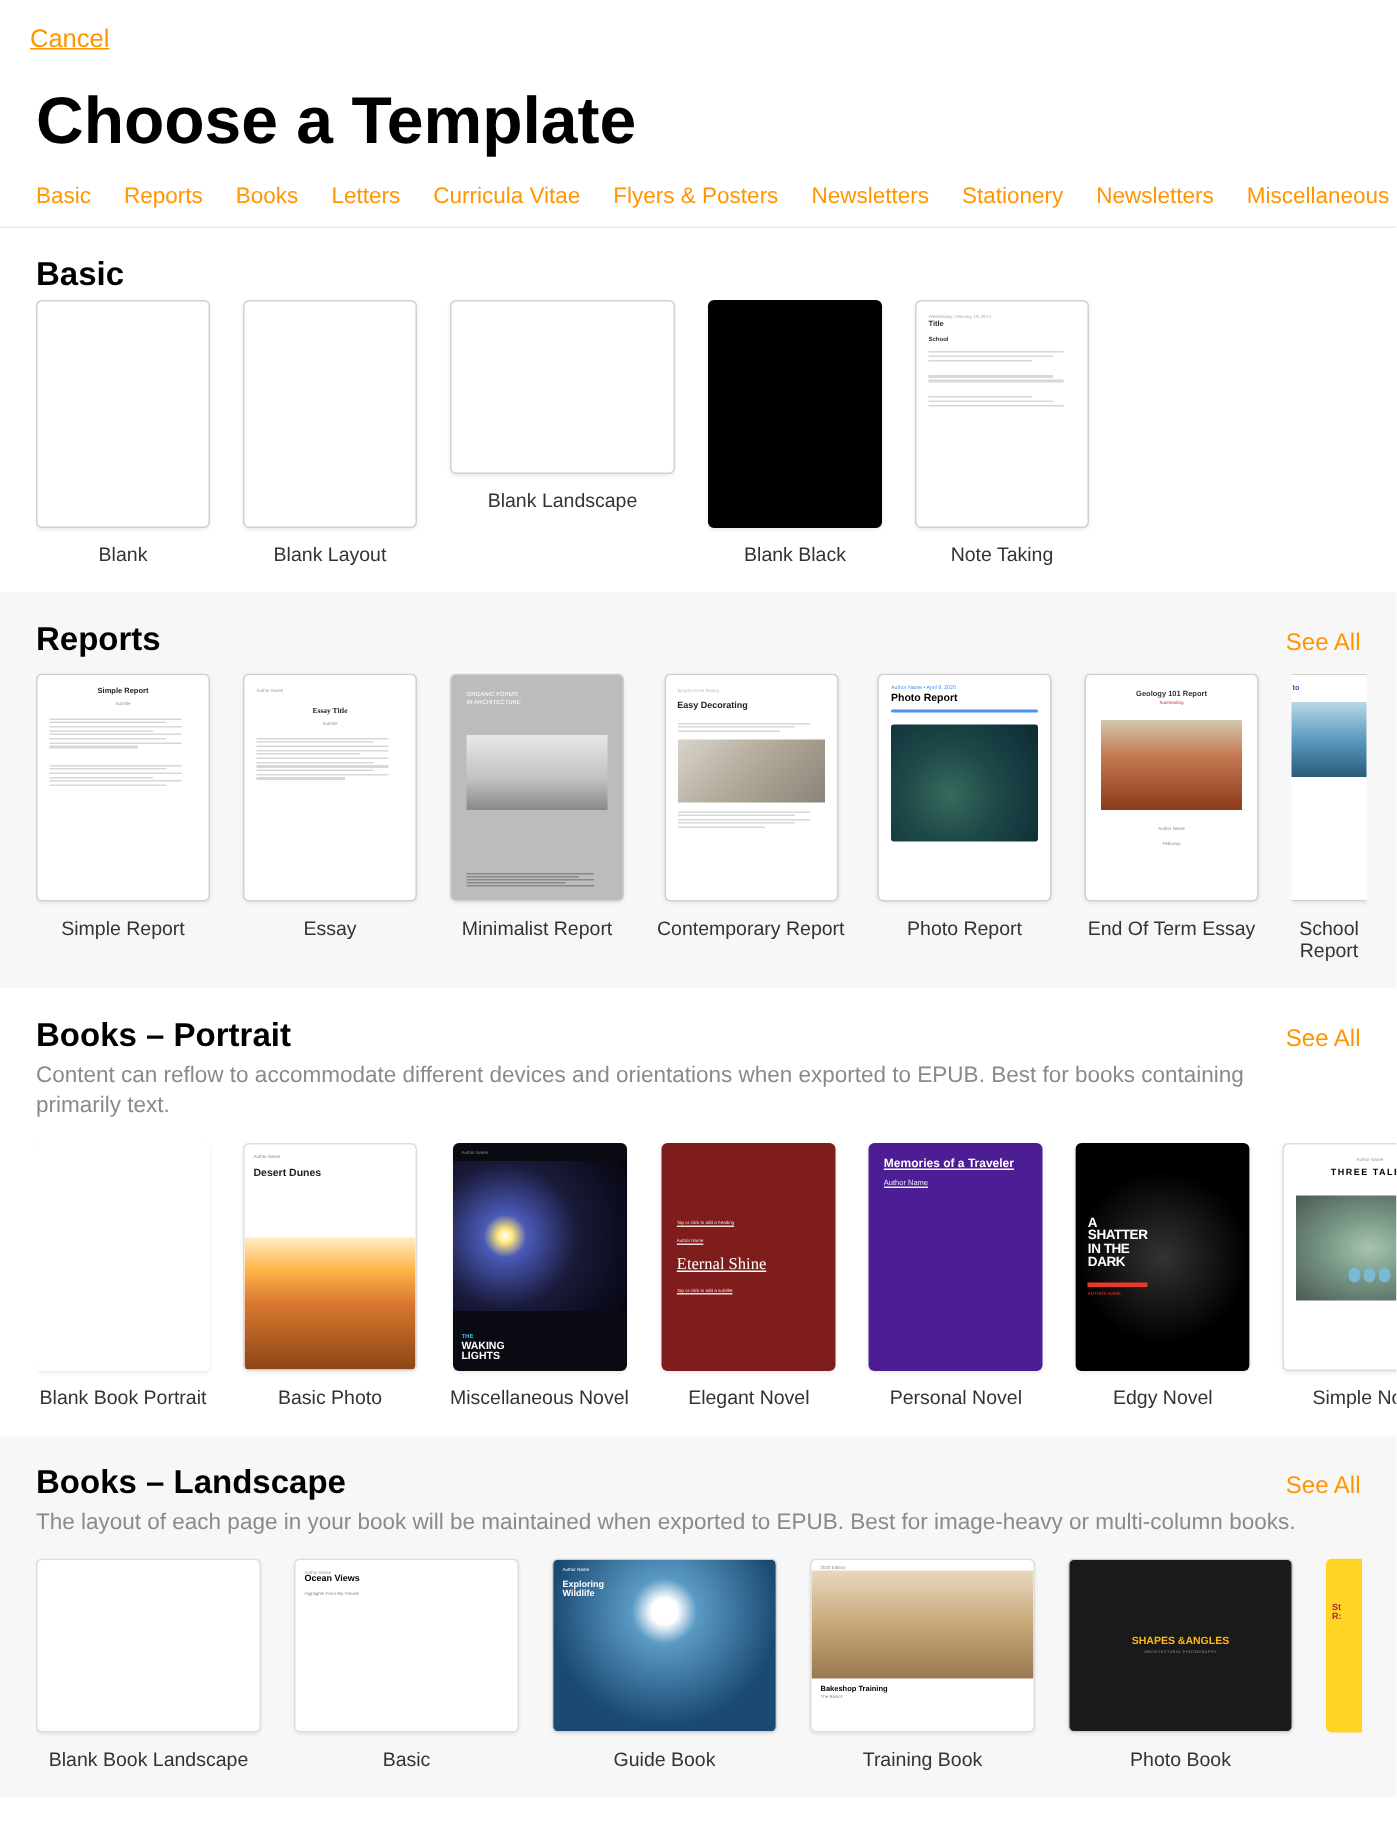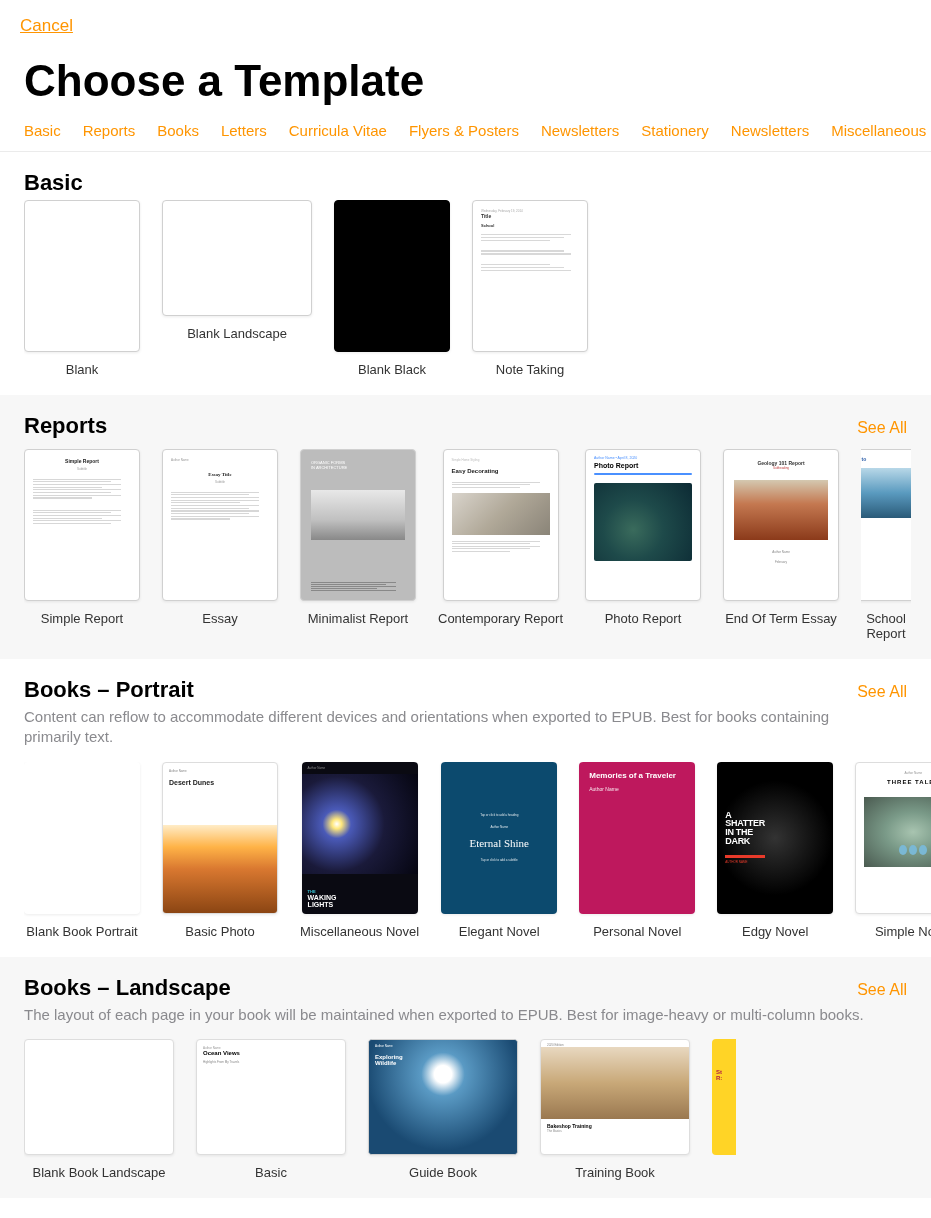--- a/index.html
+++ b/index.html
@@ -158,25 +158,25 @@
 .bk-photo-title{padding:0 6px;font-size:7px;font-weight:700;color:#222;}
 .bk-photo-img{position:absolute;bottom:0;left:0;right:0;height:88px;
   background:linear-gradient(#ffecc7 0%,#ffb347 25%,#d97830 50%,#8b4513 100%);}
 
 .bk-waking{background:#0a0a12;}
 .bk-waking-img{height:100px;
   background:radial-gradient(circle at 30% 50%,#ffffff 0%,#ffe87c 5%,#4a5ab8 15%,#1a1a3a 50%,#050510 100%);}
 .bk-waking-txt{position:absolute;bottom:6px;left:6px;color:#fff;font-size:7px;font-weight:800;line-height:1;}
 .bk-waking-cyan{color:#3ac5d4;font-size:4px;font-weight:700;}
 
-.bk-elegant{background:#0c4a6e;display:flex;flex-direction:column;align-items:center;justify-content:center;color:#fff;padding:10px;}
+.bk-elegant{background:#7f1d1d;display:flex;flex-direction:column;align-items:flex-start;justify-content:center;color:#fff;padding:10px;text-decoration:underline;}
 .bk-elegant-small{font-size:3px;opacity:0.85;}
 .bk-elegant-title{font-family:Georgia,serif;font-size:11px;font-weight:400;margin:8px 0;text-align:center;line-height:1.2;}
 
-.bk-personal{background:#be185d;color:#fff;padding:10px;}
+.bk-personal{background:#4c1d95;color:#fff;padding:10px;text-decoration:underline;}
 .bk-personal-t{font-size:8px;font-weight:800;line-height:1.1;}
 .bk-personal-a{font-size:5px;margin-top:6px;opacity:0.9;}
 
 .bk-edgy{background:#000;color:#fff;display:flex;flex-direction:column;justify-content:center;padding:8px;
   background-image:radial-gradient(circle at 50% 50%,#333 0%,#000 60%);}
 .bk-edgy-t{font-size:9px;font-weight:900;line-height:0.95;letter-spacing:-0.3px;}
 .bk-edgy-red{display:block;height:3px;width:40px;background:#e83a2a;margin-top:10px;}
 
 .bk-simple{background:#fff;text-align:center;padding:8px;}
 .bk-simple-small{font-size:3px;color:#999;}
@@ -235,20 +235,24 @@
 <div class="section">
   <div class="section-header">
     <div class="section-title">Basic</div>
   </div>
   <div class="template-row">
     <div class="template-item">
       <div class="thumb portrait"></div>
       <div class="template-label">Blank</div>
     </div>
     <div class="template-item">
+      <div class="thumb portrait"></div>
+      <div class="template-label">Blank Layout</div>
+    </div>
+    <div class="template-item">
       <div class="thumb landscape"></div>
       <div class="template-label">Blank Landscape</div>
     </div>
     <div class="template-item">
       <div class="thumb portrait black"></div>
       <div class="template-label">Blank Black</div>
     </div>
     <div class="template-item">
       <div class="thumb portrait nt-thumb">
         <div style="font-size:3px;color:#aaa;">Wednesday, February 19, 2014</div>
@@ -504,20 +508,29 @@
       <div class="thumb book-land bl-train" style="border:1px solid #ddd;">
         <div style="font-size:3px;color:#888;padding:3px 6px 0;">2020 Edition</div>
         <div class="bl-train-img"></div>
         <div class="bl-train-txt">
           <span>Bakeshop Training</span>
           <div class="bl-train-sub">The Basics</div>
         </div>
       </div>
       <div class="template-label">Training Book</div>
     </div>
+    <div class="template-item">
+      <div class="thumb book-land bl-photo">
+        <div class="bl-photo-t">
+          <span>SHAPES &amp;ANGLES</span>
+          <span class="bl-photo-sub">ARCHITECTURAL PHOTOGRAPHY</span>
+        </div>
+      </div>
+      <div class="template-label">Photo Book</div>
+    </div>
     <div class="partial-yellow">St<br>R:</div>
   </div>
 </div>
 
 <div class="section" style="padding-bottom:4px;">
   <div class="section-header">
     <div class="section-title">Letters</div>
     <span class="see-all">See All</span>
   </div>
 

